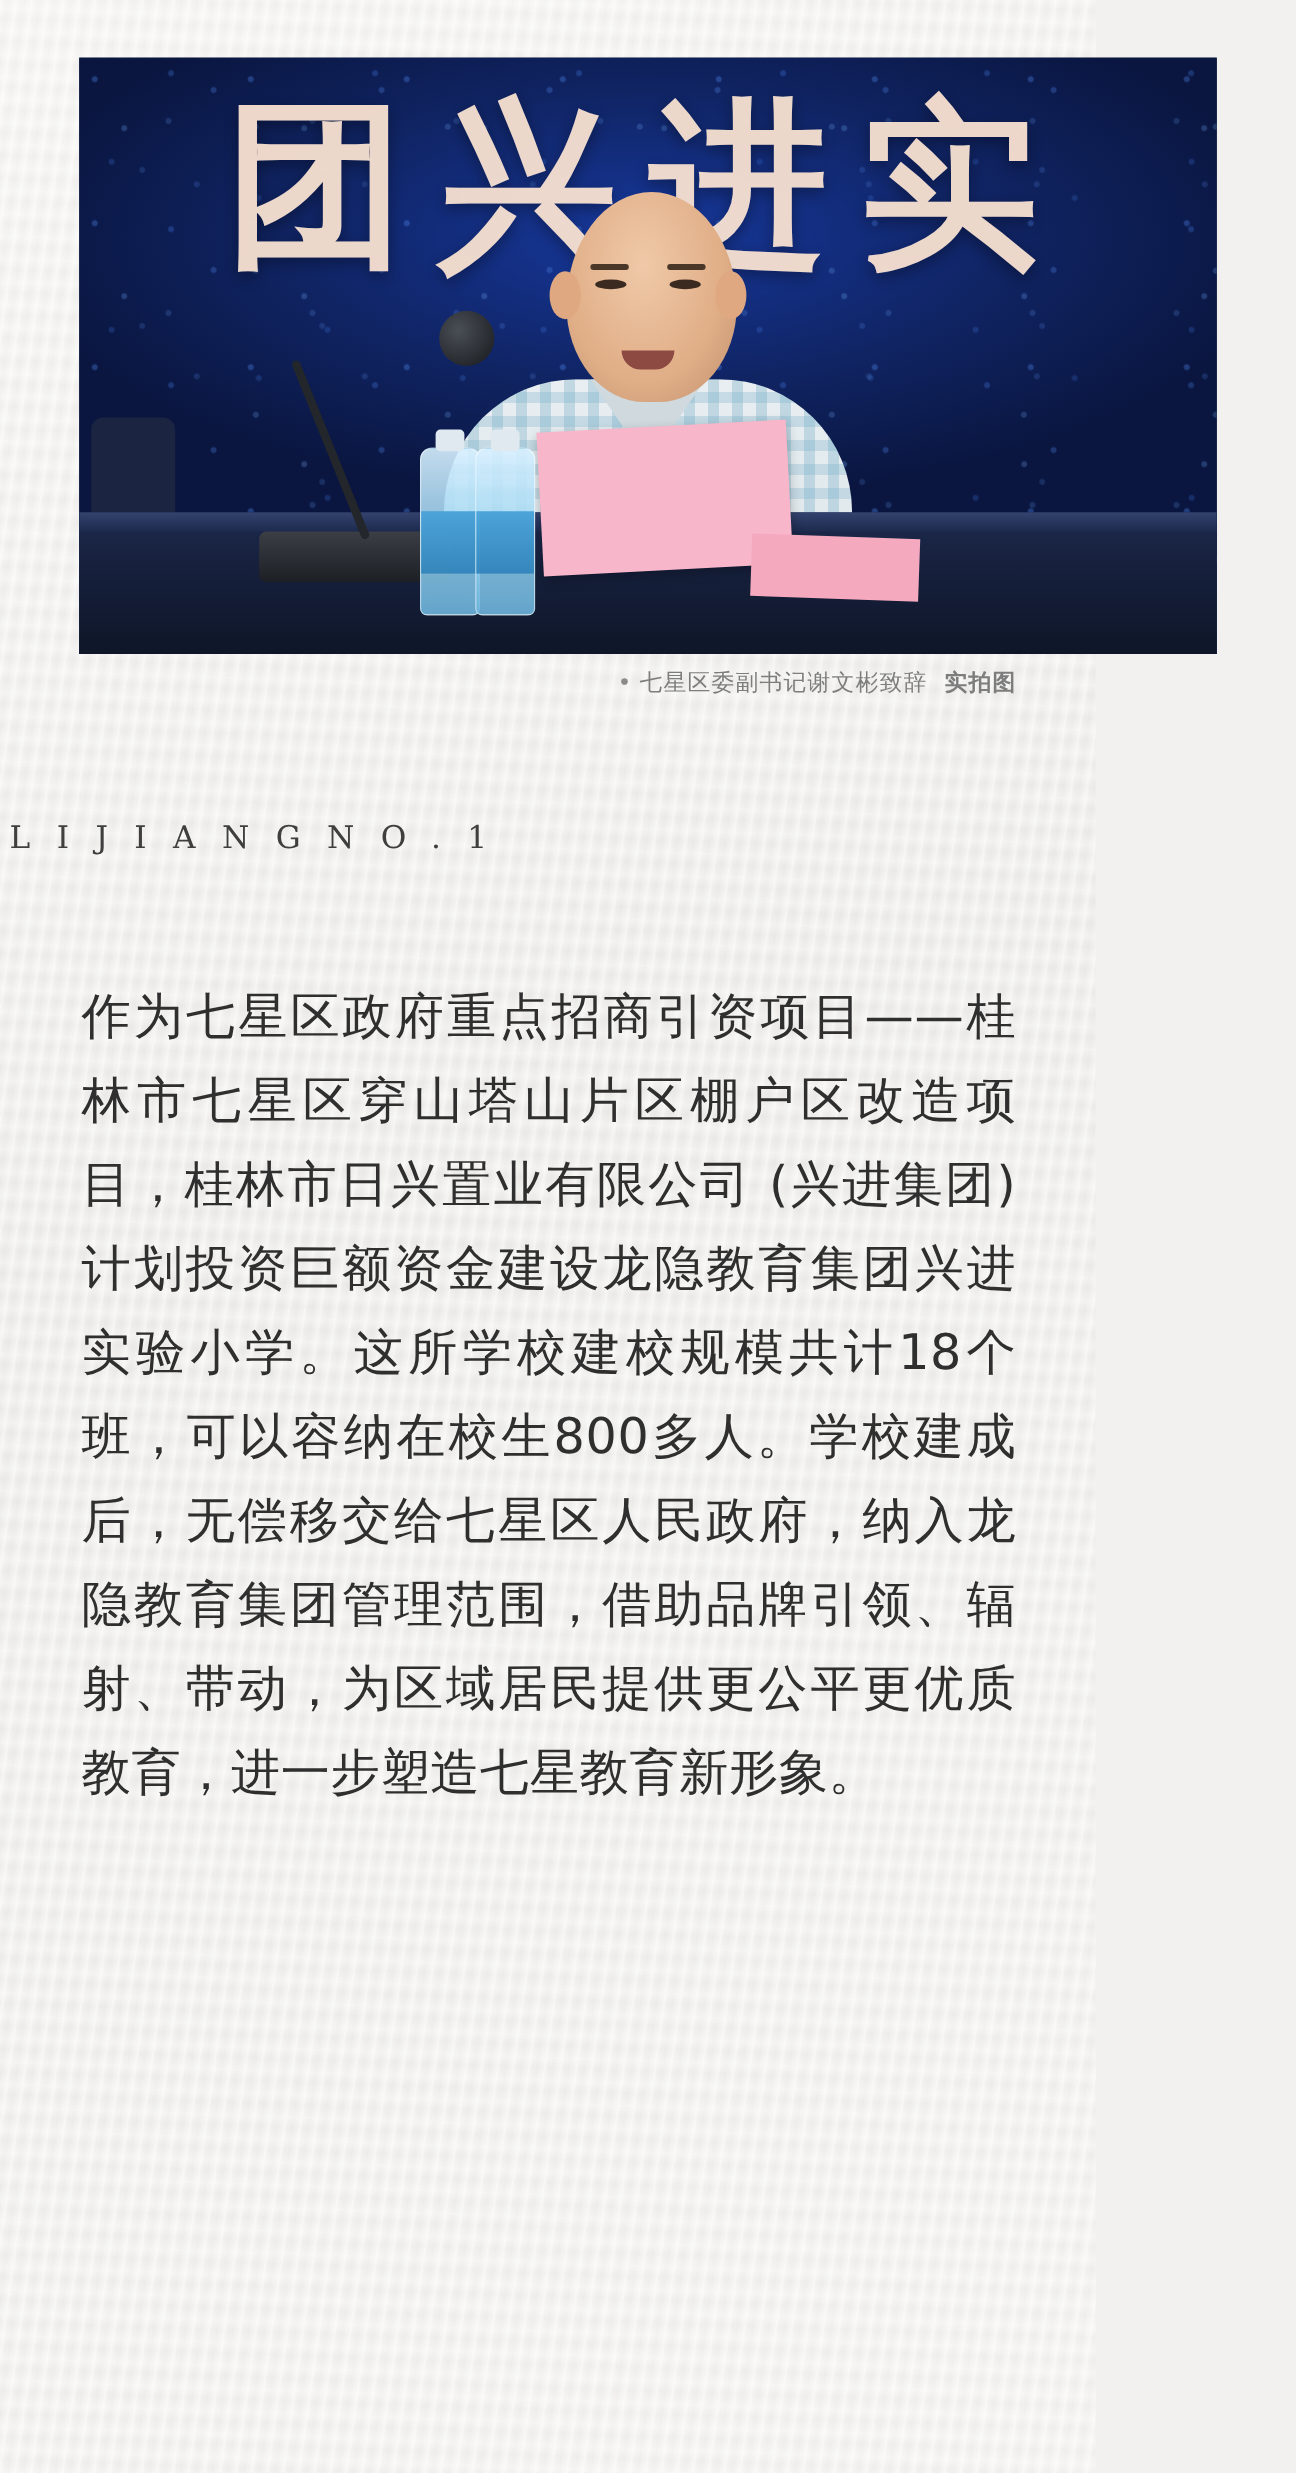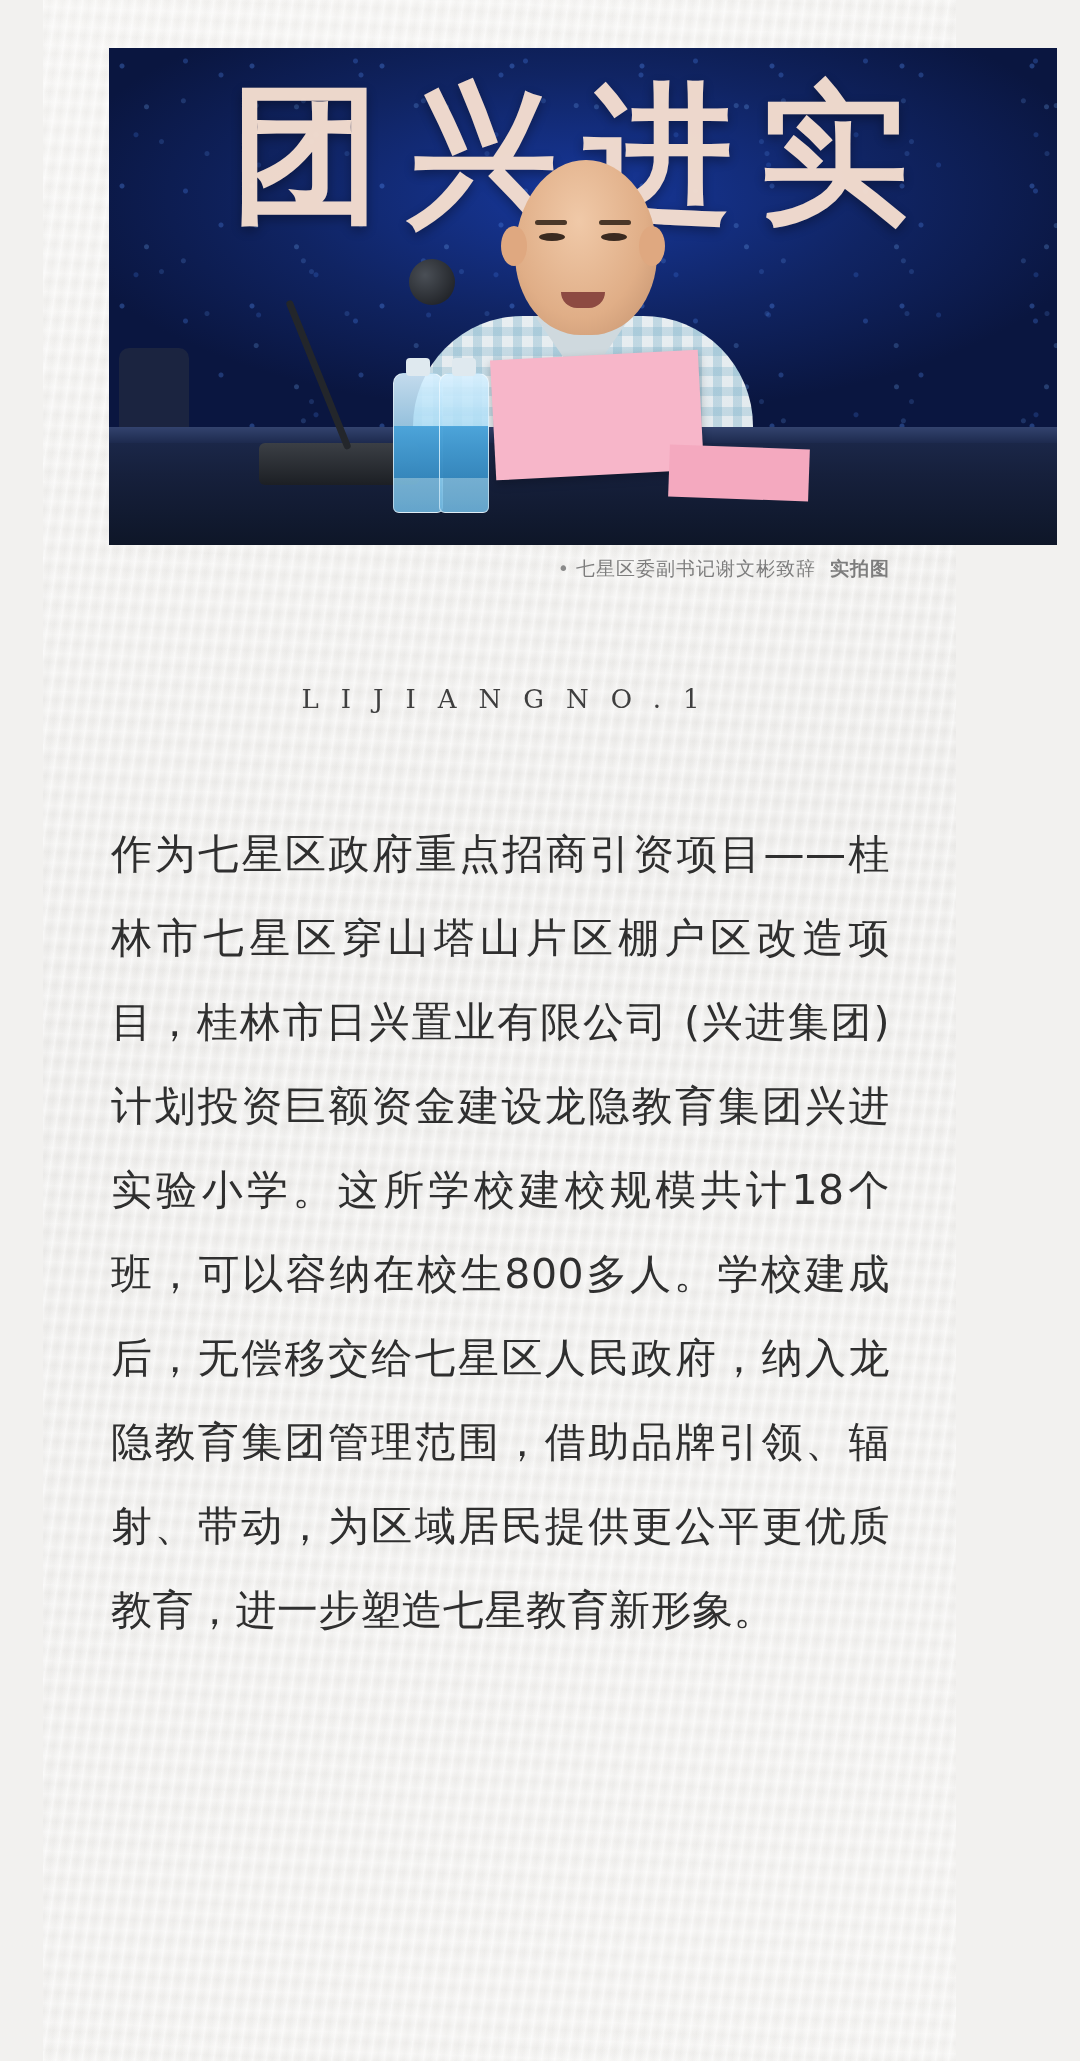--- a/index.html
+++ b/index.html
@@ -21,21 +21,20 @@
     background:
       repeating-linear-gradient(98deg, rgba(255,255,255,0.55) 0px, rgba(255,255,255,0.0) 3px, rgba(0,0,0,0.012) 7px, rgba(255,255,255,0.35) 13px),
       repeating-linear-gradient(182deg, rgba(255,255,255,0.35) 0px, rgba(0,0,0,0.01) 9px, rgba(255,255,255,0.25) 19px),
       linear-gradient(160deg, #f6f5f3 0%, #eeedeb 45%, #f4f3f1 100%);
     pointer-events: none;
   }
   .page {
     position: relative;
     width: 913px;
     height: 2061px;
-    margin-left: 43px;
   }
 
   
   .photo-wrap {
     position: absolute;
     left: 66px;
     top: 48px;
     width: 948px;
     height: 497px;
     overflow: hidden;
@@ -310,37 +309,36 @@
     margin-left: 14px;
     font-weight: bold;
   }
 
   
   .en-title {
     position: absolute;
     left: 0;
     right: 0;
     top: 684px;
-    text-align: center;
     font-family: "DejaVu Serif", serif;
     font-size: 26px;
     letter-spacing: 22px;
     color: #3f3f3f;
-    padding-left: 24px;
+    padding-left: 8px;
   }
 
   
   .body-text {
     position: absolute;
     left: 68px;
     right: 66px;
     top: 812px;
     font-family: "DejaVu Sans", sans-serif;
     font-size: 41px;
-    line-height: 84px;
+    line-height: 70px;
     color: #2f2f2f;
     letter-spacing: 0.5px;
     text-align: justify;
   }
 </style>
 </head>
 <body>
 
 <div class="page">
   <div class="paper-texture"></div>

